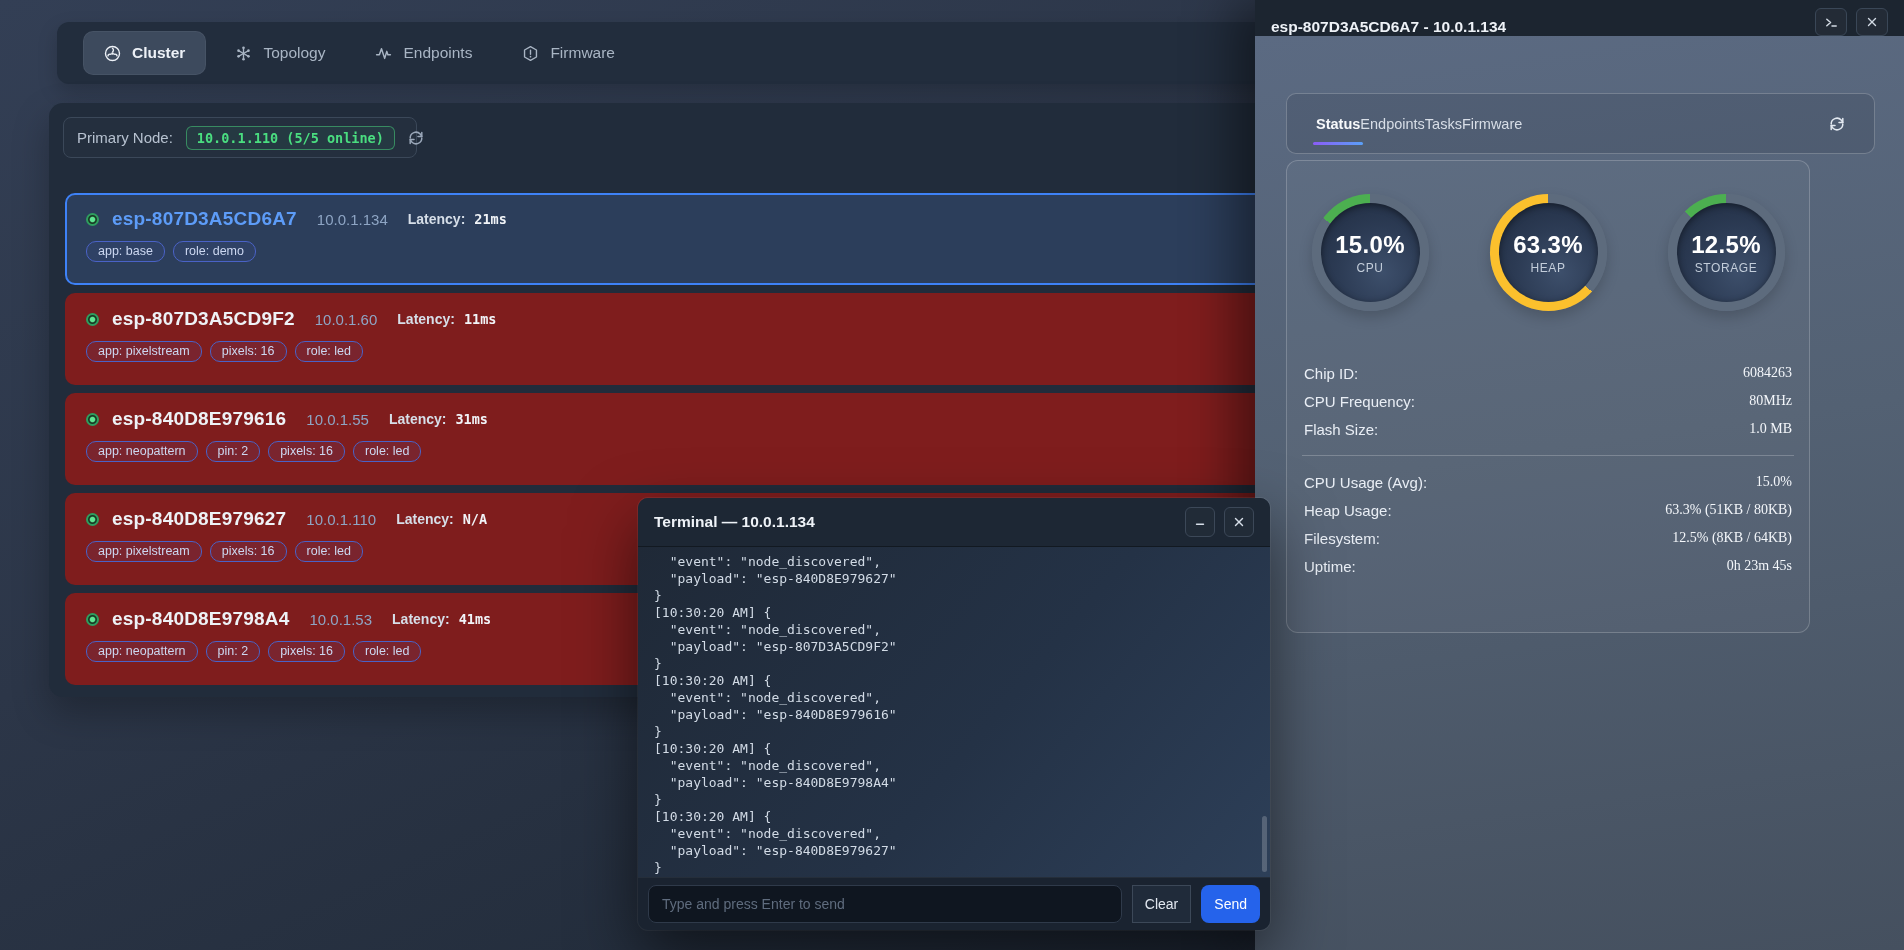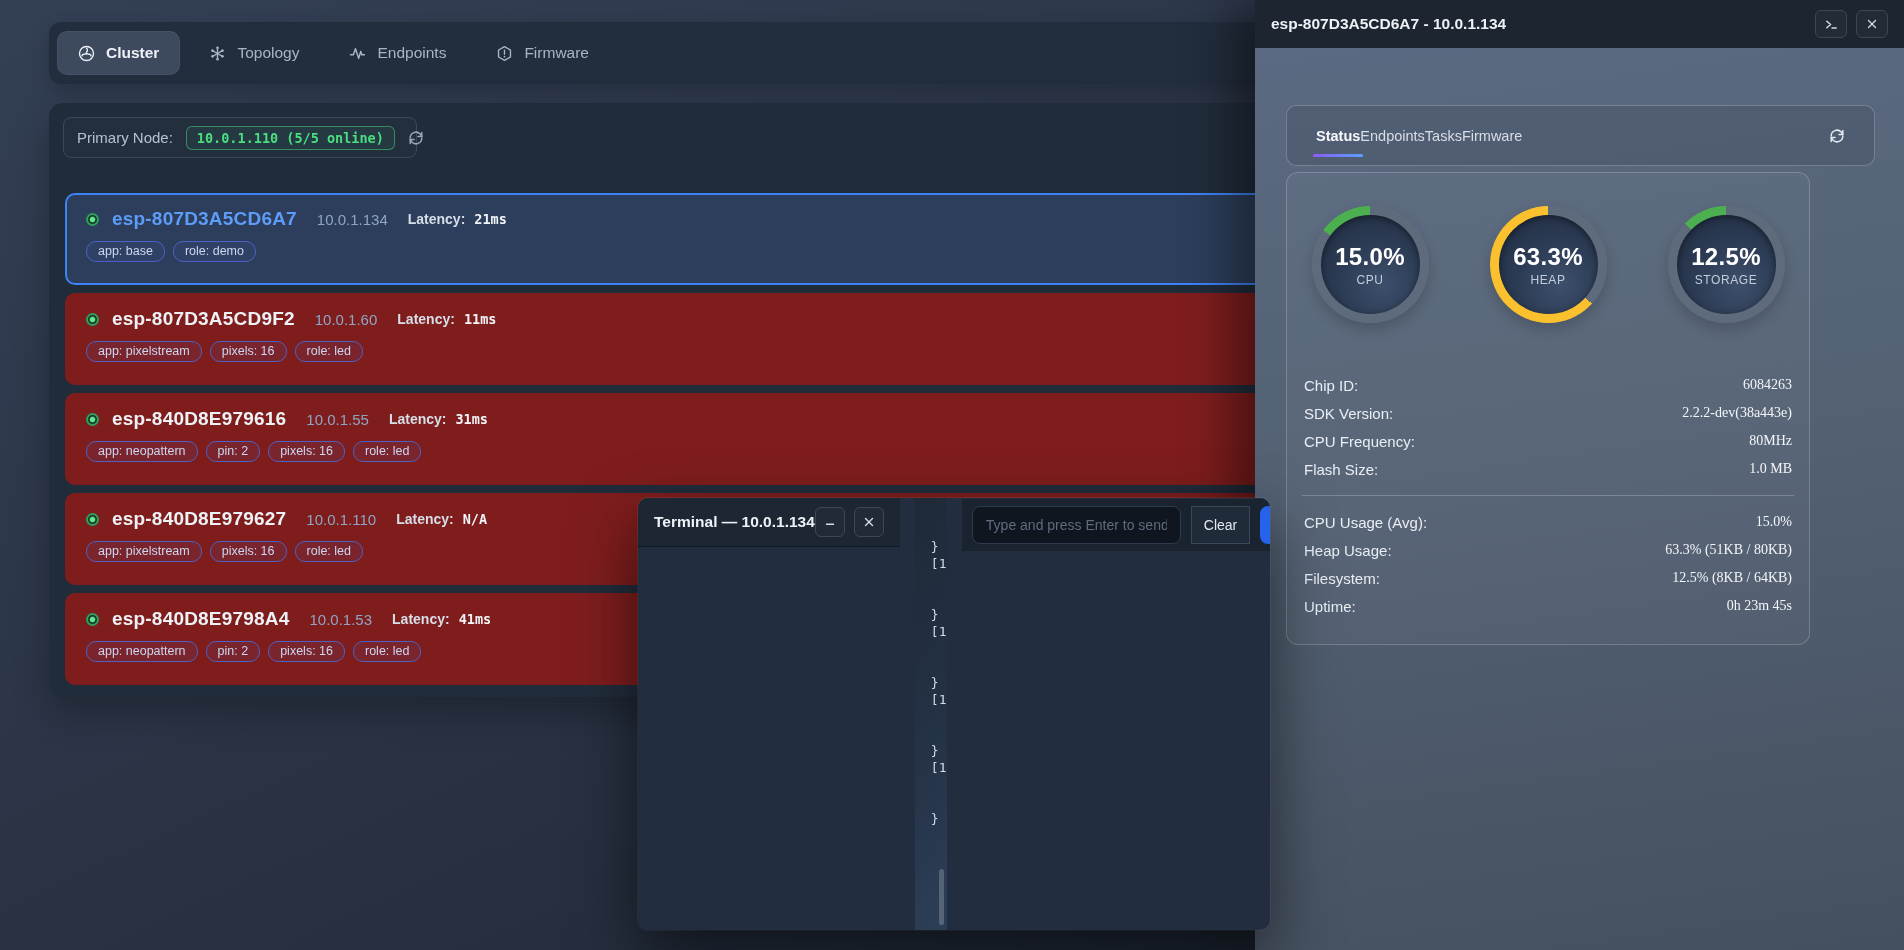--- a/index.html
+++ b/index.html
@@ -2,22 +2,22 @@
 <html><head>
 <meta charset="utf-8">
 <style>
   html,body{margin:0;padding:0;background:#10151d;}
   #stage{position:relative;width:1904px;height:950px;overflow:hidden;
     font-family:"Liberation Sans","DejaVu Sans",sans-serif;
     background:linear-gradient(155deg,#333f55 0%,#2c3648 38%,#242e3d 68%,#161c27 100%);}
   .mono{font-family:"DejaVu Sans Mono","Liberation Mono",monospace;}
 
   
-  #nav{position:absolute;left:49px;top:22px;width:1560px;height:62px;background:#222d3d;
-    border-radius:12px;display:flex;align-items:center;padding:0 8px;box-sizing:border-box;
+  #nav{position:absolute;left:57px;top:22px;width:1560px;height:62px;background:#222d3d;
+    border-radius:12px;display:flex;align-items:center;padding:0 26px;box-sizing:border-box;
     gap:8px;box-shadow:0 8px 20px rgba(0,0,0,.18);}
   .nav-item{display:flex;align-items:center;gap:11px;padding:0 21px;height:44px;border-radius:10px;
     color:#a9b5c4;font-size:15.5px;}
   .nav-item.active{background:#3d4a5d;color:#edf1f7;font-weight:bold;box-shadow:inset 0 0 0 1px rgba(255,255,255,.05);}
   .nav-item .ic{display:flex;align-items:center;}
 
   
   #main-panel{position:absolute;left:49px;top:103px;width:1560px;height:594px;background:#212c3b;
     border-radius:14px;box-shadow:0 16px 36px rgba(0,0,0,.26);}
   #primary-bar{position:absolute;left:14px;top:14px;height:41px;width:354px;box-sizing:border-box;
@@ -39,22 +39,22 @@
   .node-card.selected .node-name{color:#5d9cf8;}
   .node-ip{margin-left:20px;font-size:15px;color:#8ea5c4;}
   .node-lat-label{margin-left:20px;font-size:14px;font-weight:bold;color:#d6dee8;}
   .node-lat{margin-left:9px;font-size:13.5px;font-weight:bold;color:#f1f4f8;}
   .node-tags{display:flex;gap:8px;margin-top:11px;}
   .tag{font-size:12.5px;color:#ccd7f1;border:1px solid #4a62c6;background:rgba(74,98,198,.10);
     padding:2px 11px;border-radius:10px;line-height:15px;white-space:nowrap;}
 
   
   #terminal{position:absolute;left:638px;top:498px;width:632px;height:432px;border-radius:10px;z-index:40;
-    display:flex;flex-direction:row;overflow:hidden;background:#222e3f;
-    box-shadow:0 26px 64px rgba(0,0,0,.55),0 0 0 1px rgba(255,255,255,.07);gap:15px;}
+    display:flex;flex-direction:column;overflow:hidden;background:#222e3f;
+    box-shadow:0 26px 64px rgba(0,0,0,.55),0 0 0 1px rgba(255,255,255,.07);}
   #t-header{height:48px;flex:0 0 auto;display:flex;align-items:center;padding:0 16px;background:#1d2734;
     border-bottom:1px solid rgba(0,0,0,.35);}
   #t-title{font-size:15.5px;font-weight:bold;color:#eef2f7;}
   .win-btns{margin-left:auto;display:flex;gap:9px;}
   .win-btn{width:28px;height:28px;border-radius:6px;border:1px solid #3c4858;color:#d6dee8;
     display:flex;align-items:center;justify-content:center;background:rgba(255,255,255,.02);}
   #t-log{flex:1;position:relative;background:linear-gradient(130deg,#1f2937 0%,#243246 55%,#2d3f58 100%);
     padding:6px 16px;font-family:"DejaVu Sans Mono","Liberation Mono",monospace;font-size:13px;
     line-height:17px;color:#d2dbe6;white-space:pre;overflow:hidden;}
   #t-scroll{position:absolute;right:3px;bottom:5px;width:5px;height:56px;border-radius:3px;
@@ -66,21 +66,21 @@
     font-family:"Liberation Sans","DejaVu Sans",sans-serif;}
   #t-input::placeholder{color:#5f6c7e;}
   #t-clear{height:38px;padding:0 12px;border-radius:0;border:1px solid #3c4858;background:#202b3a;
     color:#e2e8f0;font-size:14px;font-family:inherit;}
   #t-send{height:38px;padding:0 13px;border-radius:8px;border:none;background:#2563eb;color:#fff;
     font-size:14px;font-family:inherit;}
 
   
   #panel{position:absolute;left:1255px;top:0;width:649px;height:950px;z-index:30;display:flex;
     flex-direction:column;box-shadow:-22px 0 46px rgba(0,0,0,.42);}
-  #p-header{height:48px;flex:0 0 auto;background:#1c2530;display:flex;align-items:center;padding:0 16px;}
+  #p-header{height:36px;flex:0 0 auto;background:#1c2530;display:flex;align-items:flex-end;padding:0 16px;}
   #p-title{font-size:15.5px;font-weight:bold;color:#eef2f7;}
   .p-btn{width:30px;height:26px;border-radius:6px;border:1px solid #3a4757;color:#d2dae4;
     display:flex;align-items:center;justify-content:center;background:rgba(255,255,255,.03);}
   #p-body{flex:1;position:relative;background:linear-gradient(172deg,#5b6a82 0%,#536173 45%,#45505f 100%);}
   #tabs-card{position:absolute;left:31px;top:57px;width:589px;height:61px;box-sizing:border-box;
     background:rgba(16,26,40,.12);border:1px solid rgba(255,255,255,.22);border-radius:10px;
     display:flex;align-items:center;padding:0 29px;}
   .tab{font-size:14.5px;color:#d8dee7;position:relative;}
   .tab.active{color:#f7f9fb;font-weight:bold;}
   .tab.active::after{content:"";position:absolute;left:-3px;right:-3px;bottom:-13px;height:3px;
@@ -362,24 +362,20 @@
                 </div>
               </div>
             </div>
           </div>
         <div id="stat-rows">
             <div class="srow">
               <span class="lbl">Chip ID:</span>
               <span class="val">6084263</span>
             </div>
             <div class="srow">
-              <span class="lbl">SDK Version:</span>
-              <span class="val">2.2.2-dev(38a443e)</span>
-            </div>
-            <div class="srow">
               <span class="lbl">CPU Frequency:</span>
               <span class="val">80MHz</span>
             </div>
             <div class="srow">
               <span class="lbl">Flash Size:</span>
               <span class="val">1.0 MB</span>
             </div>
             <div class="divider"></div>
             <div class="srow">
               <span class="lbl">CPU Usage (Avg):</span>

